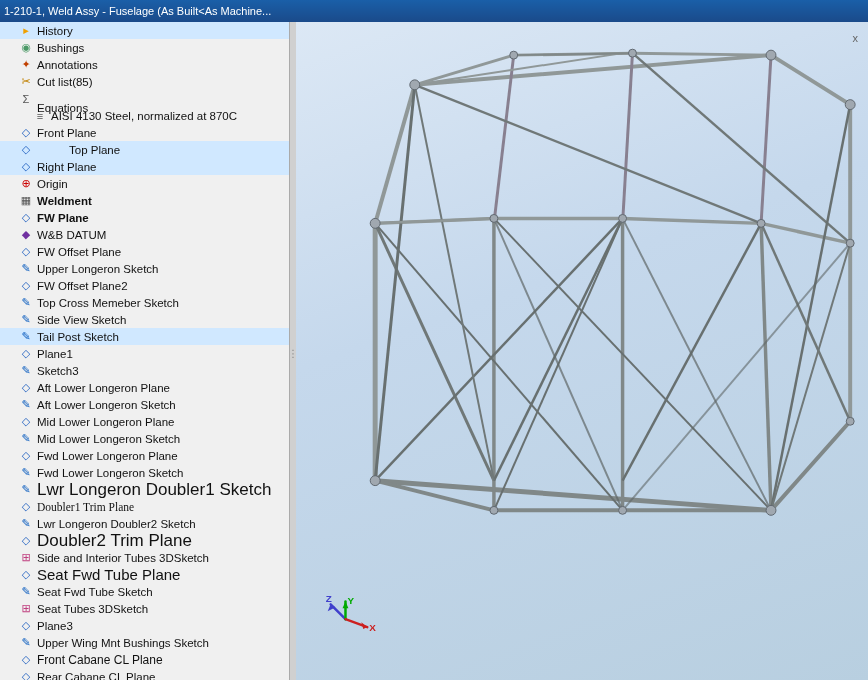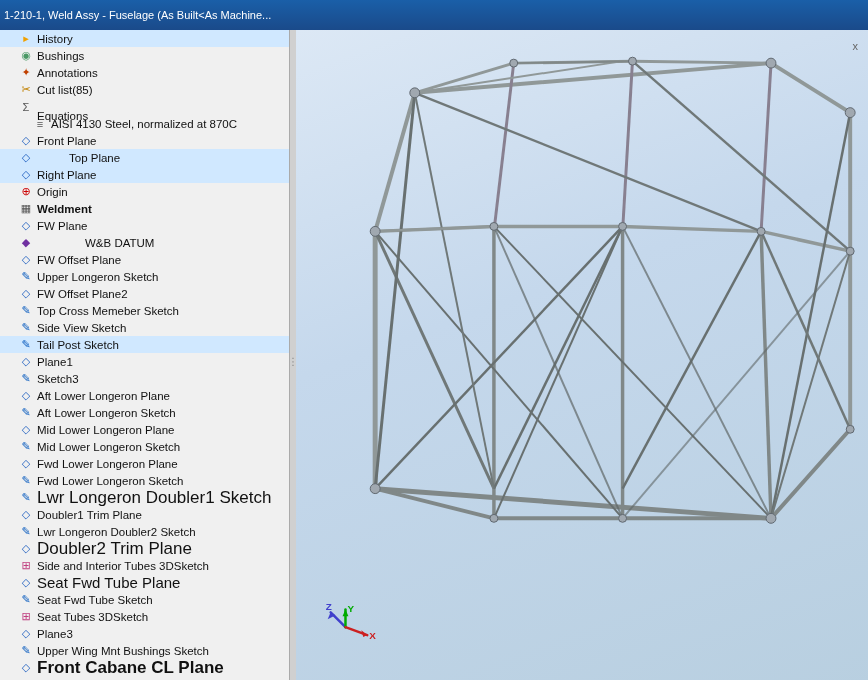--- a/index.html
+++ b/index.html
@@ -1,20 +1,20 @@
 <!DOCTYPE html>
 <html><head>
   <meta charset="utf-8">
   <style>
     * { margin: 0; padding: 0; box-sizing: border-box; }
     body { width: 868px; height: 680px; overflow: hidden; font-family: 'Segoe UI', Arial, sans-serif; font-size: 12px; background: #c8d4e0; }
 
     
     .title-bar {
-      height: 30px;
+      height: 22px;
       background: linear-gradient(to bottom, #1a5fa8, #1a4a8a);
       display: flex;
       align-items: center;
       padding: 4px 4px;
       color: white;
       font-size: 11px;
     }
 
     .main-container {
       display: flex;
@@ -144,25 +144,25 @@
       <div class="tree-item indent-1">
       <span class="icon" style="color:#cc0000; font-size:11px; margin-right:3px;">⊕</span>
       <span style="font-size:11.5px;">Origin</span>
     </div>
       <div class="tree-item indent-1">
       <span class="icon" style="color:#555555; font-size:11px; margin-right:3px;">▦</span>
       <span style="font-size:11.5px;font-weight:bold;">Weldment</span>
     </div>
       <div class="tree-item indent-1">
       <span class="icon" style="color:#2060c0; font-size:11px; margin-right:3px;">◇</span>
-      <span style="font-size:11.5px;">FW Plane</span>
+      <span style="font-size:11.5px;font-weight:bold;">FW Plane</span>
     </div>
       <div class="tree-item indent-1">
       <span class="icon" style="color:#7030a0; font-size:11px; margin-right:3px;">◆</span>
-      <span style="font-size:11.5px;margin-left:48px;">W&amp;B DATUM</span>
+      <span style="font-size:11.5px;">W&amp;B DATUM</span>
     </div>
       <div class="tree-item indent-1">
       <span class="icon" style="color:#2060c0; font-size:11px; margin-right:3px;">◇</span>
       <span style="font-size:11.5px;">FW Offset Plane</span>
     </div>
       <div class="tree-item indent-1">
       <span class="icon" style="color:#1060c0; font-size:11px; margin-right:3px;">✎</span>
       <span style="font-size:11.5px;">Upper Longeron Sketch</span>
     </div>
       <div class="tree-item indent-1">
@@ -212,21 +212,21 @@
       <div class="tree-item indent-1">
       <span class="icon" style="color:#1060c0; font-size:11px; margin-right:3px;">✎</span>
       <span style="font-size:11.5px;">Fwd Lower Longeron Sketch</span>
     </div>
       <div class="tree-item indent-1">
       <span class="icon" style="color:#1060c0; font-size:11px; margin-right:3px;">✎</span>
       <span style="font-size:17px;">Lwr Longeron Doubler1 Sketch</span>
     </div>
       <div class="tree-item indent-1">
       <span class="icon" style="color:#2060c0; font-size:11px; margin-right:3px;">◇</span>
-      <span style="font-size:11.5px;">Doubler1 Trim Plane</span>
+      <span style="font-size:11.5px;font-family:Liberation Serif, serif;">Doubler1 Trim Plane</span>
     </div>
       <div class="tree-item indent-1">
       <span class="icon" style="color:#1060c0; font-size:11px; margin-right:3px;">✎</span>
       <span style="font-size:11.5px;">Lwr Longeron Doubler2 Sketch</span>
     </div>
       <div class="tree-item indent-1">
       <span class="icon" style="color:#2060c0; font-size:11px; margin-right:3px;">◇</span>
       <span style="font-size:17px;text-align:center;">Doubler2 Trim Plane</span>
     </div>
       <div class="tree-item indent-1">
@@ -248,21 +248,21 @@
       <div class="tree-item indent-1">
       <span class="icon" style="color:#2060c0; font-size:11px; margin-right:3px;">◇</span>
       <span style="font-size:11.5px;">Plane3</span>
     </div>
       <div class="tree-item indent-1">
       <span class="icon" style="color:#1060c0; font-size:11px; margin-right:3px;">✎</span>
       <span style="font-size:11.5px;">Upper Wing Mnt Bushings Sketch</span>
     </div>
       <div class="tree-item indent-1">
       <span class="icon" style="color:#2060c0; font-size:11px; margin-right:3px;">◇</span>
-      <span style="font-size:17px;font-weight:bold;">Front Cabane CL Plane</span>
+      <span style="font-size:12px;">Front Cabane CL Plane</span>
     </div>
       <div class="tree-item indent-1">
       <span class="icon" style="color:#2060c0; font-size:11px; margin-right:3px;">◇</span>
       <span style="font-size:11.5px;">Rear Cabane CL Plane</span>
     </div>
     </div>
 
   <div class="resize-handle">
     <span>⋮</span>
   </div>

